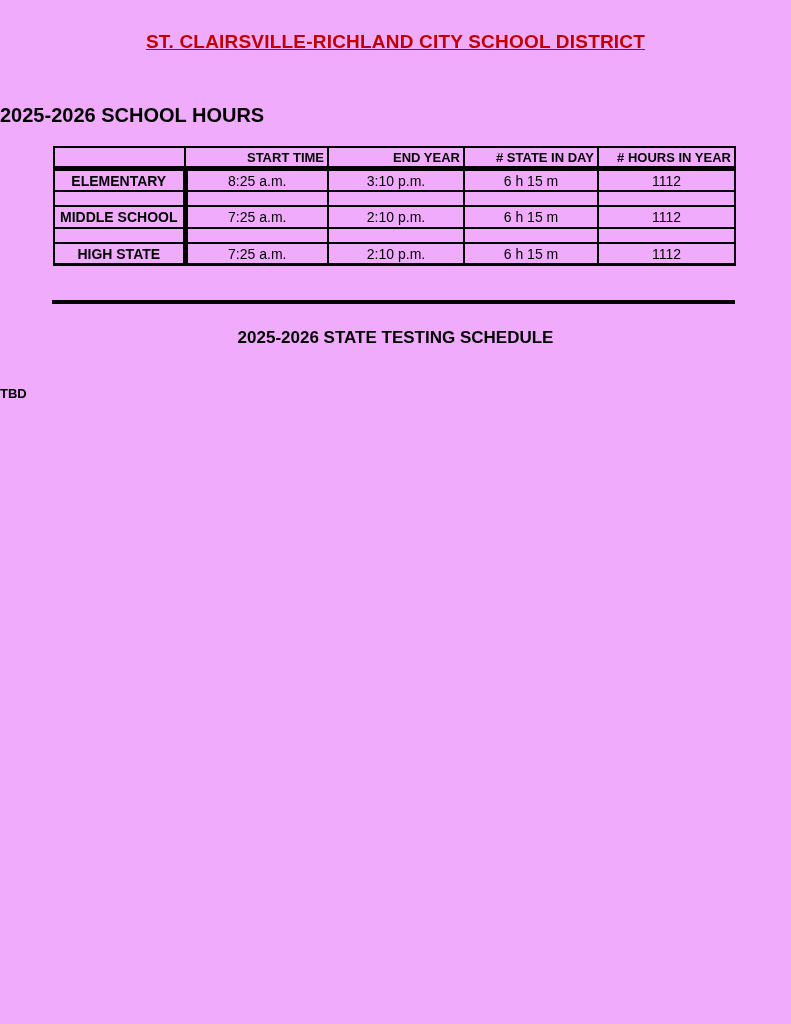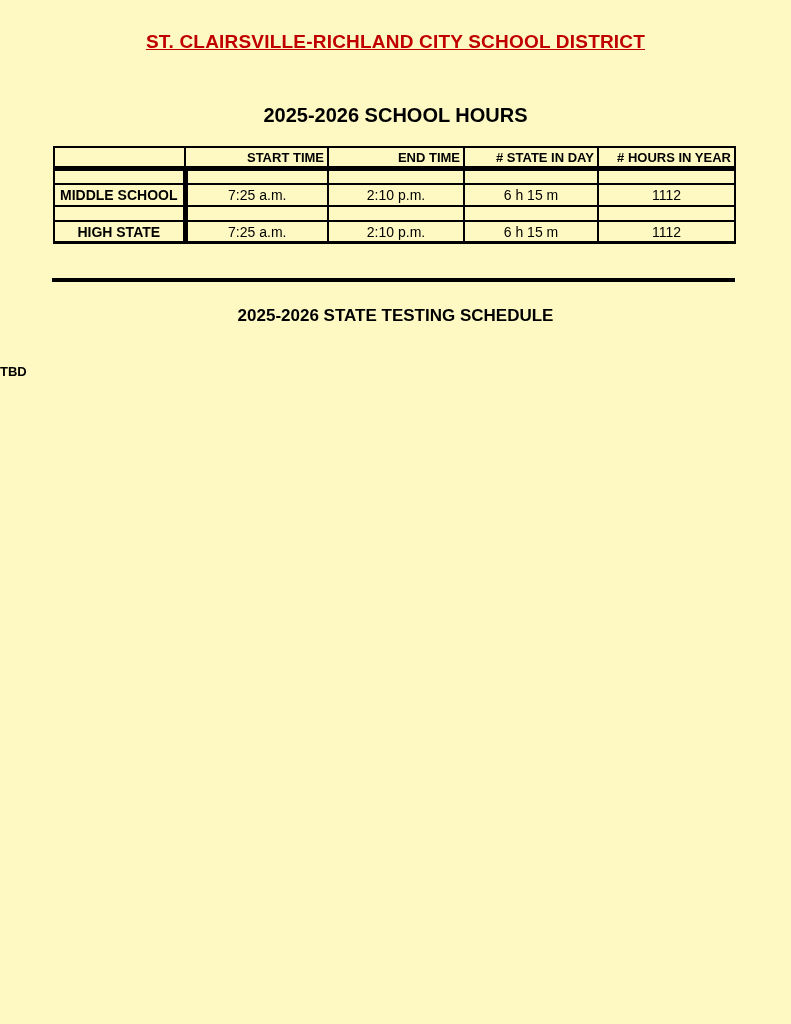--- a/index.html
+++ b/index.html
@@ -10,37 +10,36 @@
   body {
     width: 791px;
     height: 1024px;
     font-family: "Liberation Sans", sans-serif;
     color: var(--text-black, #000000);
     overflow: hidden;
   }
   .page {
     width: 791px;
     height: 1024px;
-    background: #fef9c3;
+    background: #f0abfc;
     box-sizing: border-box;
   }
   .district-title {
     margin: 0;
     padding-top: 31px;
     text-align: center;
     font-size: 19px;
     font-weight: bold;
     color: var(--title-red, #C00000);
     text-decoration: underline;
     letter-spacing: 0.2px;
     line-height: 1.2;
   }
   .hours-title {
     margin: 50px 0 0 0;
-    text-align: center;
     font-size: 20px;
     font-weight: bold;
     color: var(--text-black, #000000);
     line-height: 1.1;
   }
   table.hours-table {
     border-collapse: collapse;
     table-layout: fixed;
     margin: 20px 0 0 53px;
     width: 681px;
@@ -121,26 +120,33 @@
       <col class="c0">
         <col class="c1">
         <col class="c2">
         <col class="c3">
         <col class="c4">
     </colgroup>
     <thead>
       <tr>
         <th></th>
         <th>START TIME</th>
-        <th>END TIME</th>
+        <th>END YEAR</th>
         <th># STATE IN DAY</th>
         <th># HOURS IN YEAR</th>
       </tr>
     </thead>
     <tbody>
+      <tr class="data-row">
+        <td class="name-cell">ELEMENTARY</td>
+        <td>8:25 a.m.</td>
+        <td>3:10 p.m.</td>
+        <td>6 h 15 m</td>
+        <td>1112</td>
+      </tr>
       <tr class="spacer-row">
         <td class="name-cell"></td>
         <td></td>
         <td></td>
         <td></td>
         <td></td>
       </tr>
       <tr class="data-row">
         <td class="name-cell">MIDDLE SCHOOL</td>
         <td>7:25 a.m.</td>

